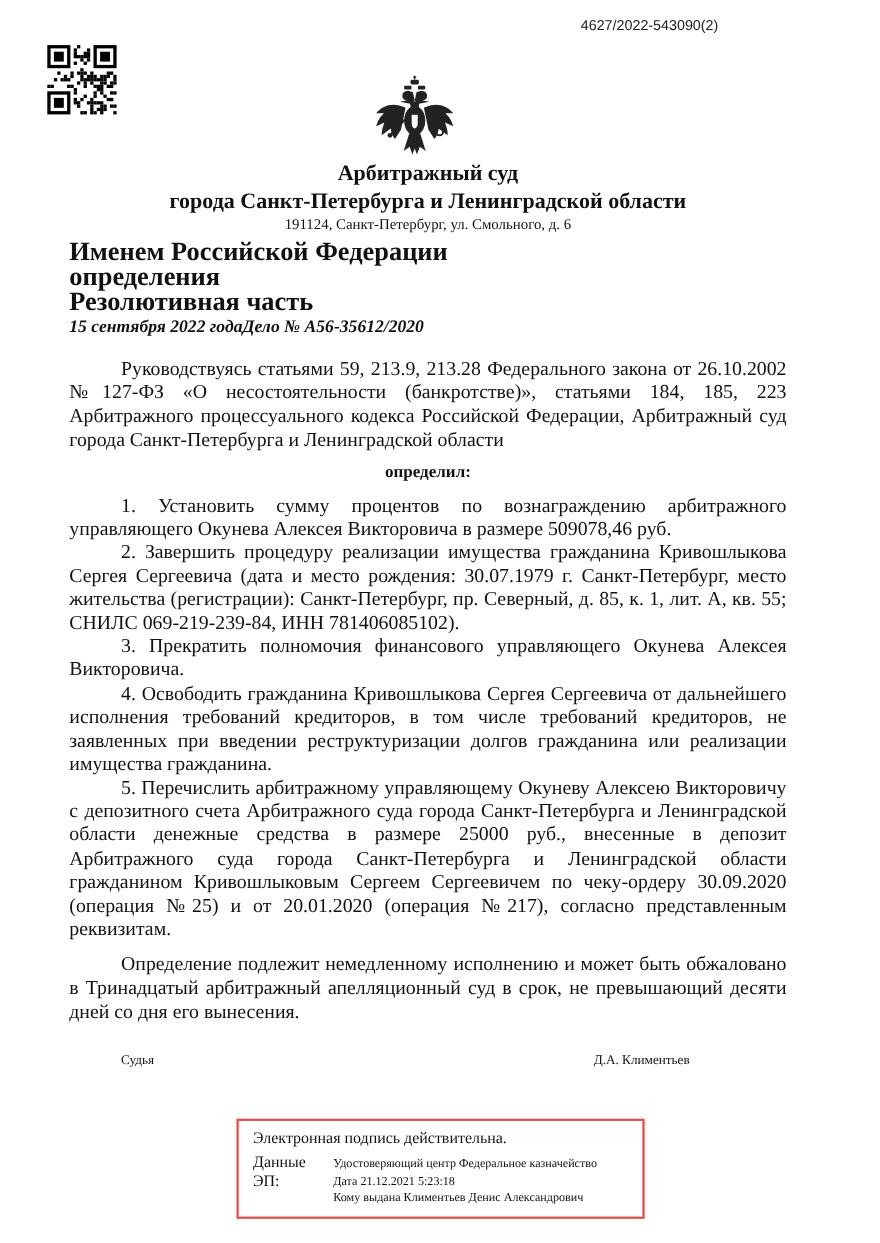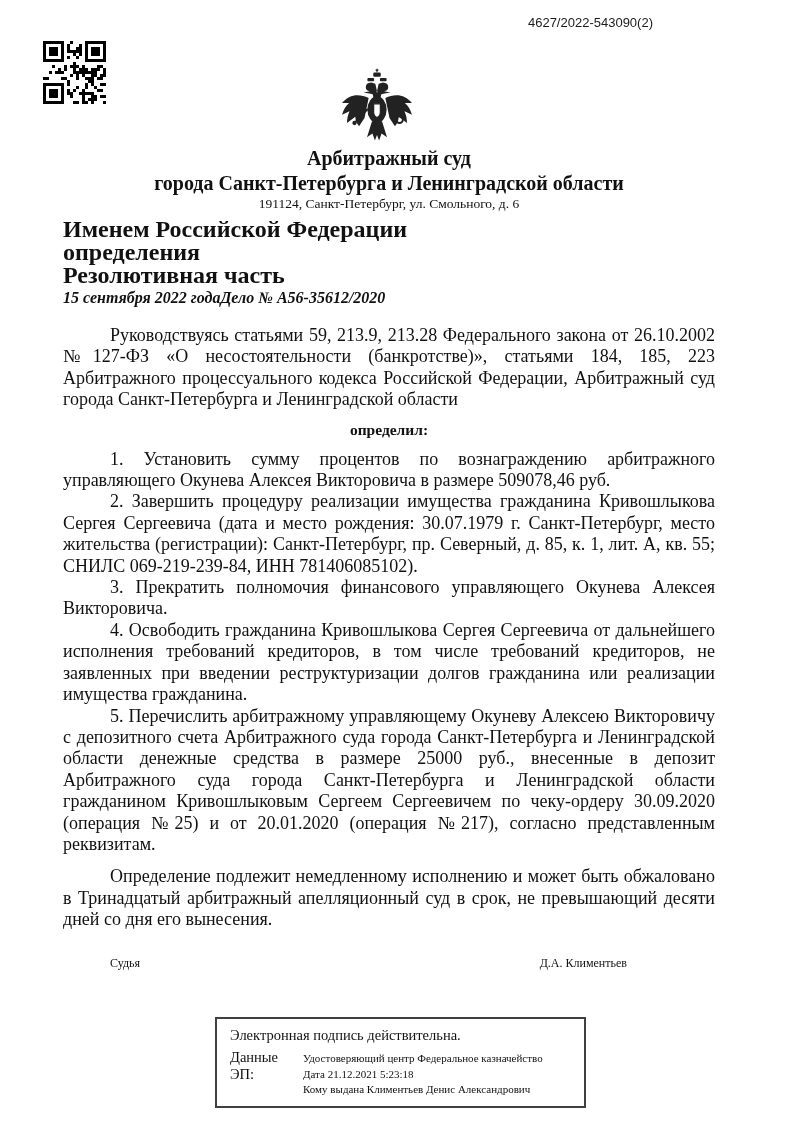--- a/index.html
+++ b/index.html
@@ -42,21 +42,21 @@
   }
   p.appeal{margin-top:11px;}
   .sign-row{
     display:flex;justify-content:space-between;
     margin-top:22px;font-size:12px;line-height:21px;
   }
   .sign-row .judge-label{padding-left:47px;}
   .sign-row .judge-name{margin-right:88px;}
   .stamp{
     position:absolute;left:215px;top:1017px;width:371px;
-    border:2px solid #404040;box-sizing:border-box;
+    border:2px solid #ef4444;box-sizing:border-box;
     padding:7px 8px 8px 13px;
     background:#fff;
   }
   .stamp-validity{font-size:14.5px;line-height:19px;}
   .stamp-row{display:flex;margin-top:4px;}
   .stamp-label{font-size:14.5px;line-height:17px;flex:0 0 73px;}
   .stamp-details{font-size:11px;line-height:15.5px;padding-top:2px;}
 </style>
 </head>
 <body>

